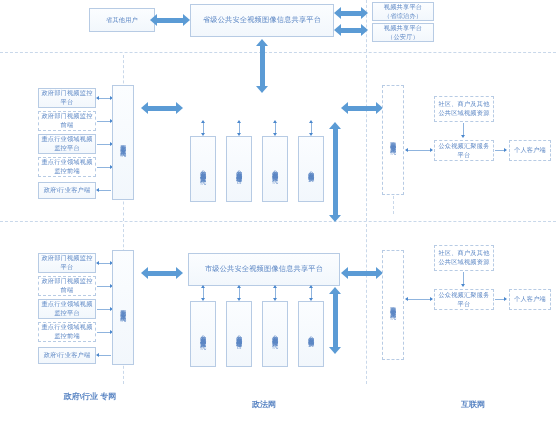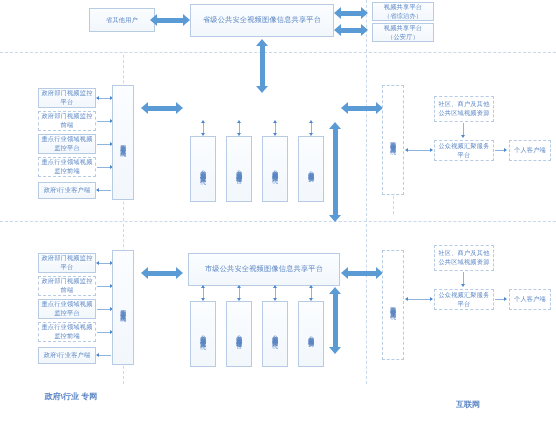--- a/index.html
+++ b/index.html
@@ -278,21 +278,24 @@
   <div class="ln lnh" style="left:495px;top:299px;width:10px;"></div>
   <div class="ar ar-s ar-r" style="left:504px;top:296.8px;"></div>
 
   <div class="box dashed" style="left:509px;top:289px;width:42px;height:21px;">个人客户端</div>
 
   <div class="ln lnh" style="left:406px;top:299px;width:26px;"></div>
   <div class="ar ar-s ar-r" style="left:430px;top:296.8px;"></div>
   <div class="ar ar-s ar-l" style="left:405px;top:296.8px;"></div>
 
 
-  <div class="zlabel" style="left:21px;top:392px;width:100px;">
+  <div class="zlabel" style="left:40px;top:392px;width:100px;">
     <span>政府\行业</span>
     <span>专网</span>
   </div>
-  <div class="zlabel" style="left:380px;top:400px;width:100px;text-align:right;">
+  <div class="zlabel" style="left:214px;top:400px;width:100px;">
+    <span>政法网</span>
+  </div>
+  <div class="zlabel" style="left:423px;top:400px;width:100px;">
     <span>互联网</span>
   </div>
 
 </div>
 
 </body></html>

